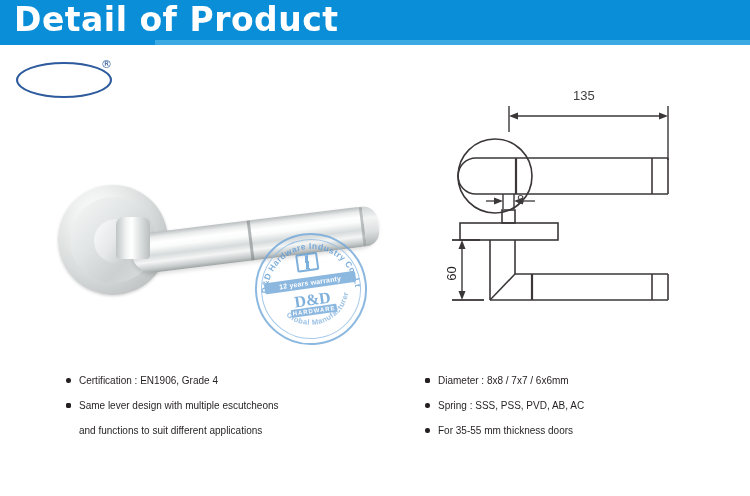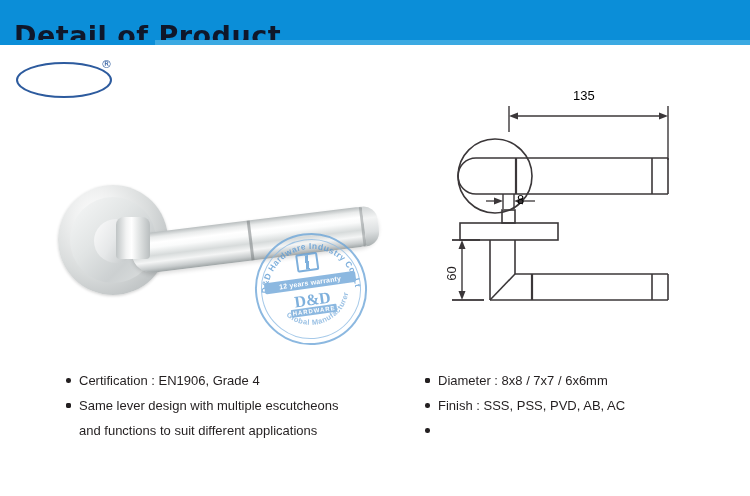--- a/index.html
+++ b/index.html
@@ -20,25 +20,25 @@
   .banner {
     position: absolute;
     left: 0; top: 0;
     width: 750px;
     height: 40px;
     background: #0b8ed8;
   }
   .banner-title {
     position: absolute;
     left: 14px;
-    top: 20px;
-    font-size: 27px;
+    top: 4px;
+    font-size: 33px;
     font-weight: bold;
     letter-spacing: 0.5px;
-    color: #0f172a;
+    color: #ffffff;
     font-family: "DejaVu Sans", sans-serif;
     line-height: 32px;
     white-space: nowrap;
   }
   .banner-underline {
     position: absolute;
     left: 0; top: 40px;
     width: 750px;
     height: 5px;
     background: #0b8ed8;
@@ -247,35 +247,35 @@
     position: absolute;
     left: 440px;
     top: 88px;
     width: 310px;
     height: 245px;
   }
   .dim-label {
     position: absolute;
     font-family: "Liberation Sans", sans-serif;
     font-size: 13px;
-    color: #000000;
+    color: #404040;
   }
   .dim-label-rot {
     position: absolute;
     font-family: "Liberation Sans", sans-serif;
     font-size: 13px;
     color: #231f20;
     transform: rotate(-90deg);
     transform-origin: 50% 50%;
   }
 
   
   .spec-col {
     position: absolute;
-    font-size: 13px;
+    font-size: 10px;
     line-height: 25px;
     color: #231f20;
   }
   .spec-left { left: 66px; top: 368px; width: 340px; }
   .spec-right { left: 425px; top: 368px; width: 320px; }
   .spec-item {
     position: relative;
     padding-left: 13px;
     white-space: nowrap;
   }
@@ -423,18 +423,19 @@
 <div class="spec-col spec-right">
   <div class="spec-item">
     <span class="dot"></span>
   </div>
   <div class="spec-item">
     <span class="dot"></span>
     <span>Diameter : 8x8 / 7x7 / 6x6mm</span>
   </div>
   <div class="spec-item">
     <span class="dot"></span>
-    <span>Finish : SSS, PSS, PVD, AB, AC</span>
-  </div>
-  <div class="spec-item">
-    <span class="dot"></span>
+    <span>Spring : SSS, PSS, PVD, AB, AC</span>
+  </div>
+  <div class="spec-item">
+    <span class="dot"></span>
+    <span>For 35-55 mm thickness doors</span>
   </div>
 </div>
 
 </body></html>

